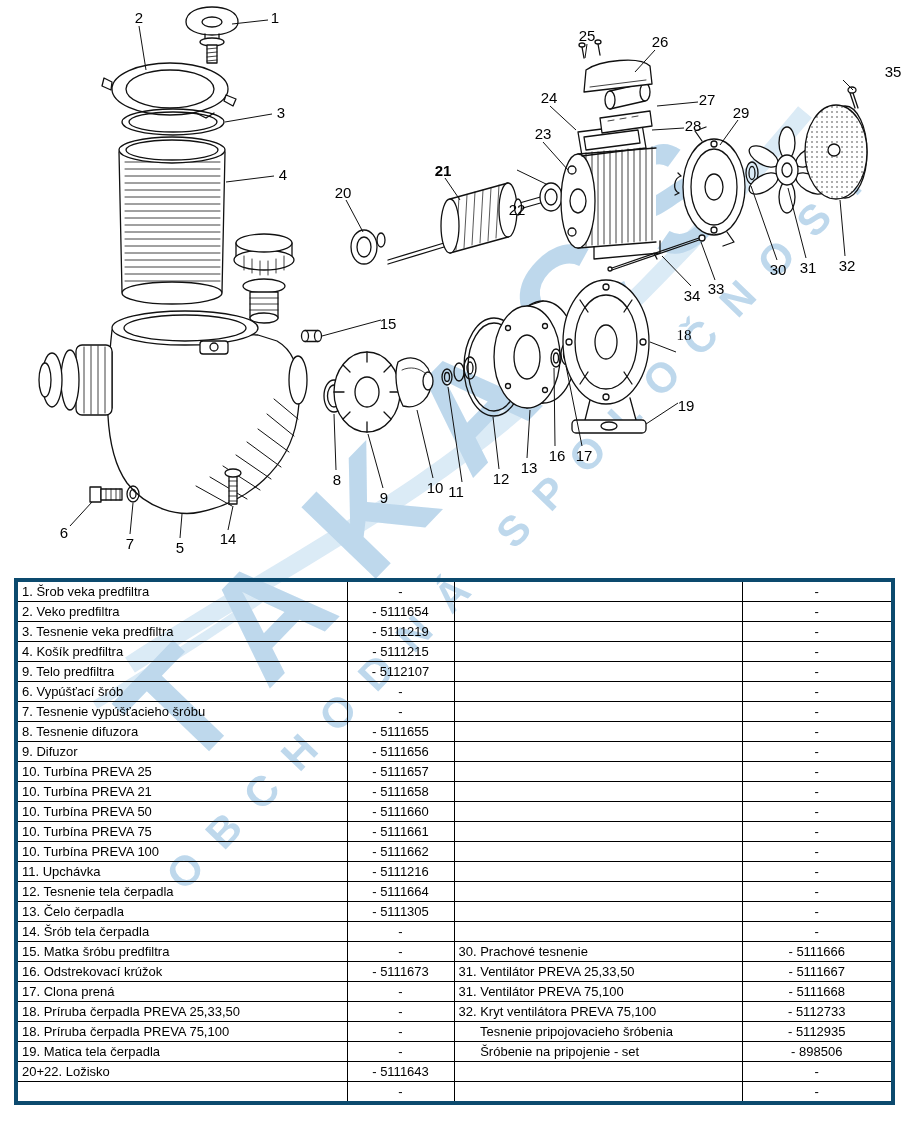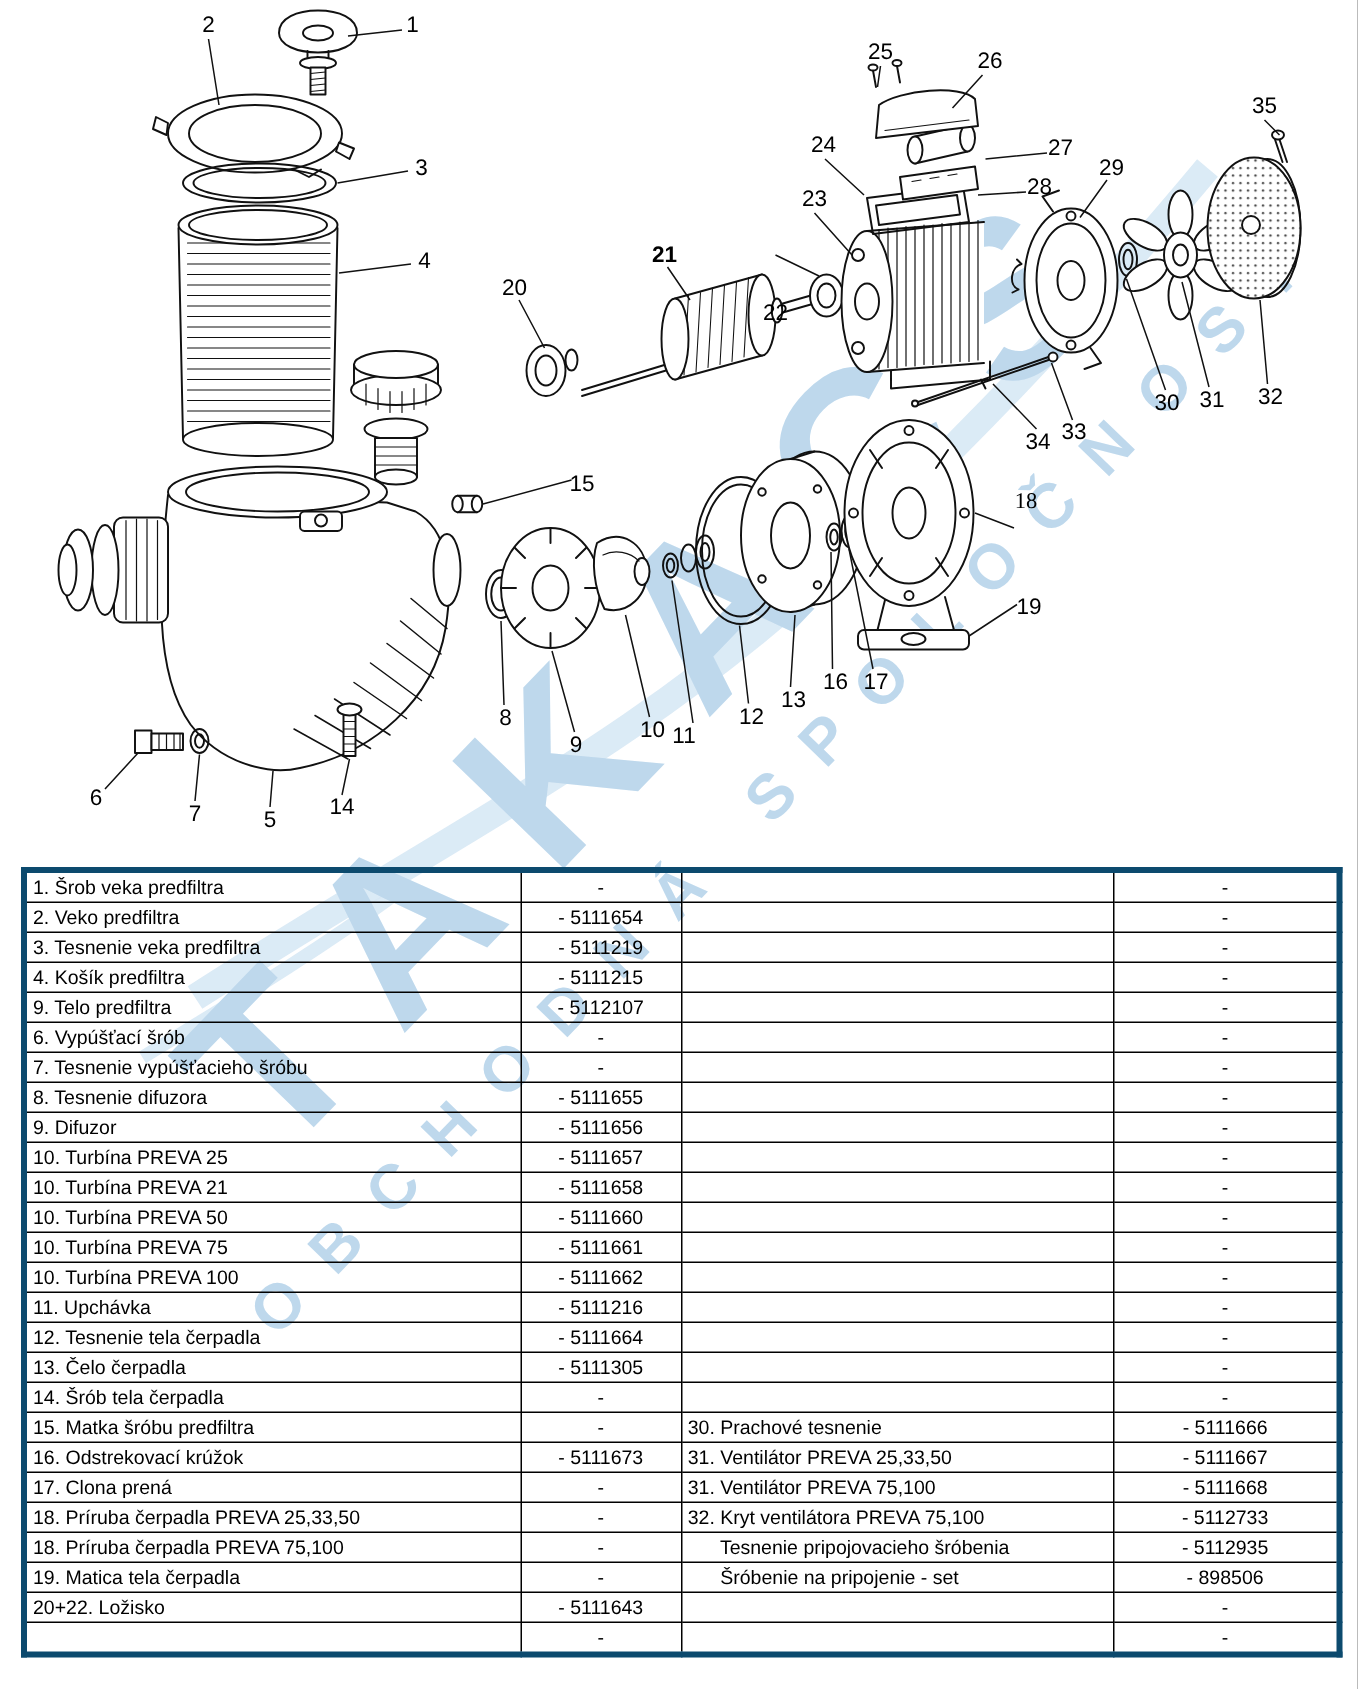--- a/index.html
+++ b/index.html
@@ -321,21 +321,21 @@
       <span class="part-label" style="left: 343px; top: 192px;">20</span>
       <span class="part-label" style="left: 443px; top: 170px; font-weight: bold;">21</span>
       <span class="part-label" style="left: 517px; top: 161px; margin-top: 48px;">22</span>
       <span class="part-label" style="left: 543px; top: 133px;">23</span>
       <span class="part-label" style="left: 549px; top: 97px;">24</span>
       <span class="part-label" style="left: 587px; top: 35px;">25</span>
       <span class="part-label" style="left: 660px; top: 41px;">26</span>
       <span class="part-label" style="left: 707px; top: 99px;">27</span>
       <span class="part-label" style="left: 693px; top: 125px;">28</span>
       <span class="part-label" style="left: 741px; top: 112px;">29</span>
-      <span class="part-label" style="left: 843px; top: 71px;">35</span>
+      <span class="part-label" style="left: 893px; top: 71px;">35</span>
       <span class="part-label" style="left: 778px; top: 269px;">30</span>
       <span class="part-label" style="left: 808px; top: 267px;">31</span>
       <span class="part-label" style="left: 847px; top: 265px;">32</span>
       <span class="part-label" style="left: 716px; top: 288px;">33</span>
       <span class="part-label" style="left: 692px; top: 295px;">34</span>
       <span class="part-label" style="left: 388px; top: 323px;">15</span>
       <span class="part-label" style="left: 684px; top: 335px; font-family: Liberation Serif, serif;">18</span>
       <span class="part-label" style="left: 686px; top: 405px;">19</span>
       <span class="part-label" style="left: 337px; top: 479px;">8</span>
       <span class="part-label" style="left: 384px; top: 497px;">9</span>

